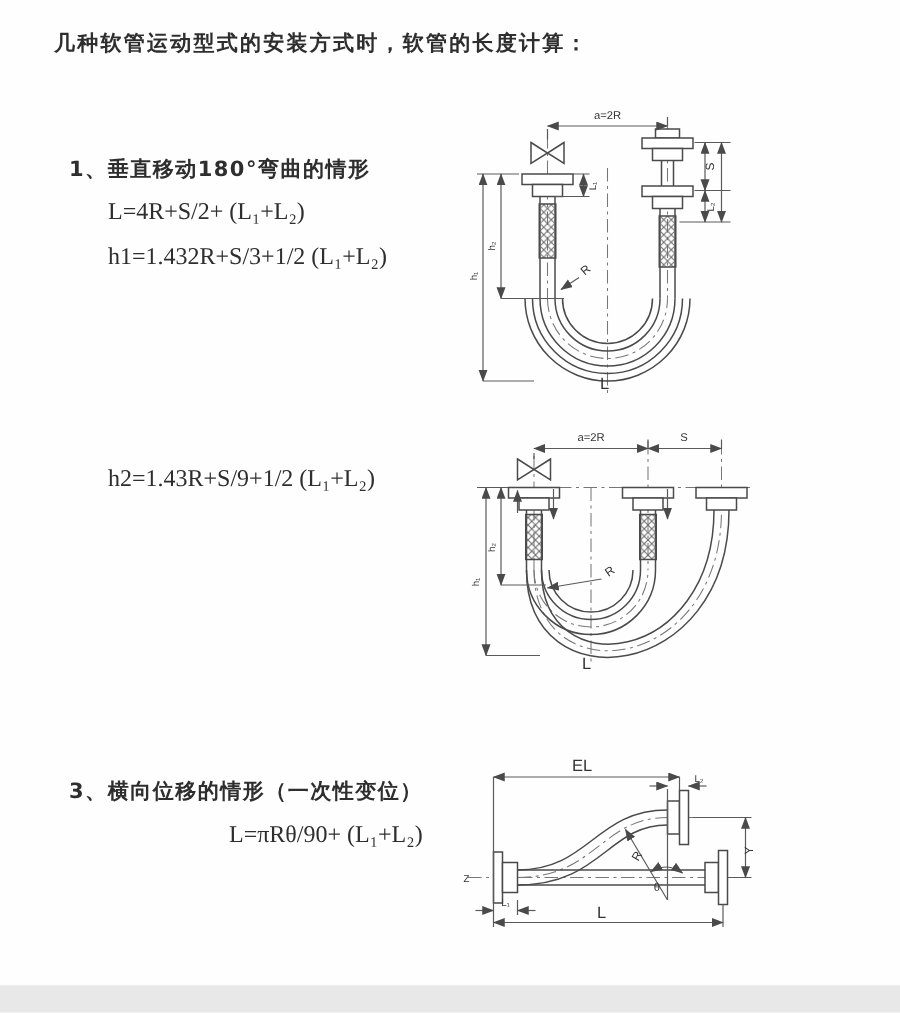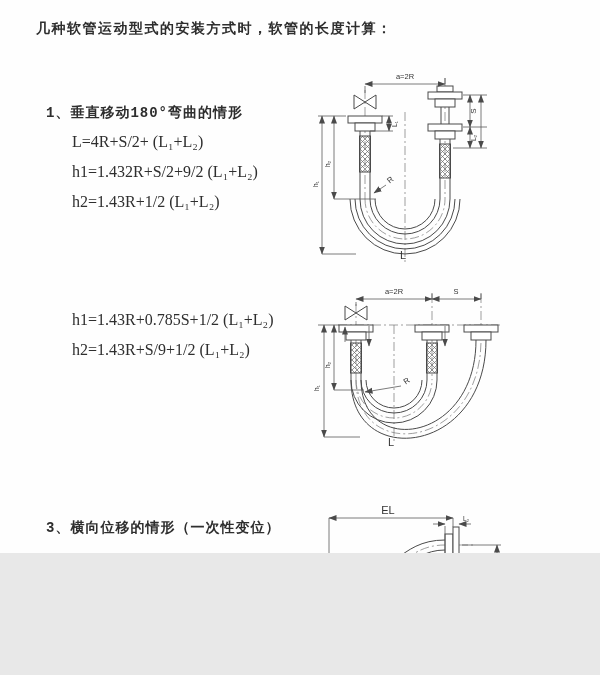--- a/index.html
+++ b/index.html
@@ -1,20 +1,20 @@
 <!DOCTYPE html>
 <html><head>
 <meta charset="utf-8">
 <style>
   html,body{margin:0;padding:0;background:#e8e8e8;}
-  .page{position:relative;width:600px;height:553px;background:#fefefe;overflow:hidden;
+  .page{position:relative;width:600px;height:657px;background:#fefefe;overflow:hidden;
         font-family:"DejaVu Sans","Liberation Sans",sans-serif;color:#2e2e2e;}
   .title{position:absolute;left:36px;top:20px;font-size:14px;font-weight:700;letter-spacing:1.5px;white-space:nowrap;}
   .sec{position:absolute;left:46px;}
-  .sec .head{font-size:14px;font-weight:700;letter-spacing:1px;white-space:nowrap;margin-bottom:5px;font-family:Liberation Mono, monospace;}
+  .sec .head{font-size:14px;font-weight:700;letter-spacing:1px;white-space:nowrap;margin-bottom:5px;}
   .sec .fx{font-family:Liberation Serif, serif;font-size:16px;
            padding-left:26px;line-height:30px;white-space:nowrap;}
   #sec1{top:104px;} #sec2{top:305px;} #sec3{top:519px;text-align:right;}
   svg.dwg{position:absolute;}
   #d1{left:300px;top:64px;} #d2{left:302px;top:280px;} #d3{left:298px;top:496px;}
   .ln{stroke:#4a4a4a;stroke-width:1;fill:none;}
   .thin{stroke:#5a5a5a;stroke-width:.8;fill:none;}
   .cl{stroke:#777;stroke-width:.7;fill:none;stroke-dasharray:9 3 2 3;}
   .fw{stroke:#4a4a4a;stroke-width:1;fill:#fff;}
   .hx{stroke:#4a4a4a;stroke-width:1;fill:url(#hatchp);}
@@ -24,31 +24,30 @@
 </head>
 <body>
 
 <div class="page">
 
   <div class="title">几种软管运动型式的安装方式时，软管的长度计算：</div>
 
   <div class="sec" id="sec1">
     <div class="head"><span>1、</span><span>垂直移动180°弯曲的情形</span></div>
     <div class="fx">L=4R+S/2+ (L₁+L₂)</div>
-    <div class="fx">h1=1.432R+S/2+9/2 (L₁+L₂)</div>
-    <div class="fx">h2=1.43R+1/2 (L₁+L₂)</div>
+    <div class="fx">h1=1.432R+S/3+1/2 (L₁+L₂)</div>
   </div>
 
   <div class="sec" id="sec2">
-    <div class="fx">h1=1.43R+0.785S+1/2 (L₁+L₂)</div>
     <div class="fx">h2=1.43R+S/9+1/2 (L₁+L₂)</div>
   </div>
 
   <div class="sec" id="sec3">
     <div class="head"><span>3、</span><span>横向位移的情形（一次性变位）</span></div>
+    <div class="fx">L=πRθ/90+ (L₁+L₂)</div>
   </div>
 
   <svg id="d1" class="dwg" width="290" height="200" viewBox="0 0 290 200">
     <defs>
       <marker id="ah" markerWidth="9" markerHeight="7" refX="7.5" refY="3" orient="auto-start-reverse" markerUnits="userSpaceOnUse">
         <path d="M0,0 L8,3 L0,6 Z" fill="#4a4a4a"></path>
       </marker>
       <pattern id="hatchp" width="5" height="5" patternUnits="userSpaceOnUse">
         <path d="M0,0 L5,5 M5,0 L0,5" stroke="#6a6a6a" stroke-width="0.7"></path>
       </pattern>

